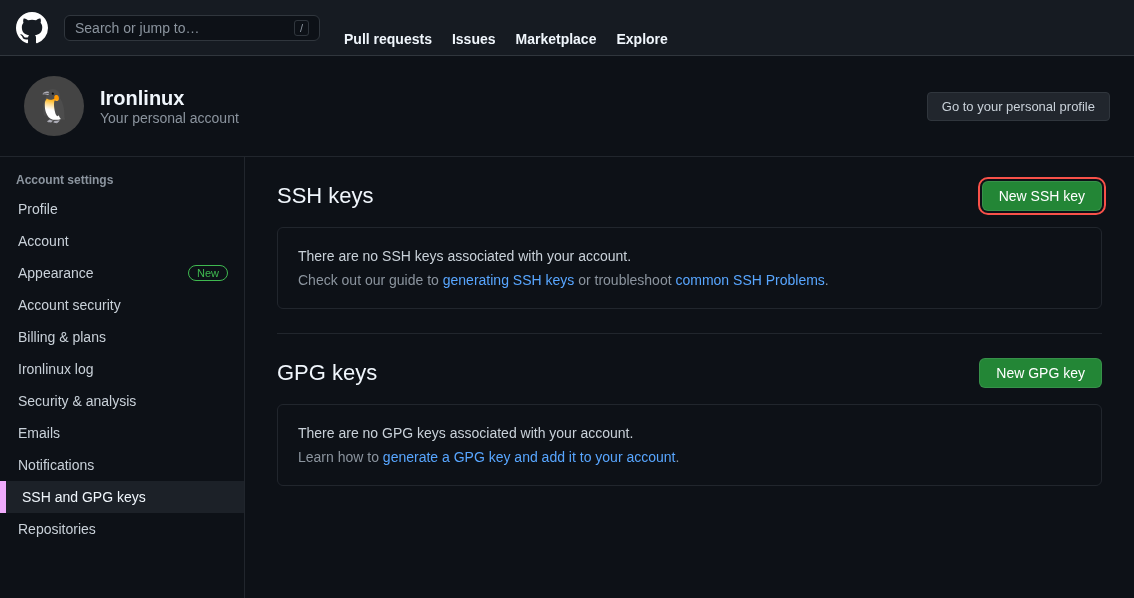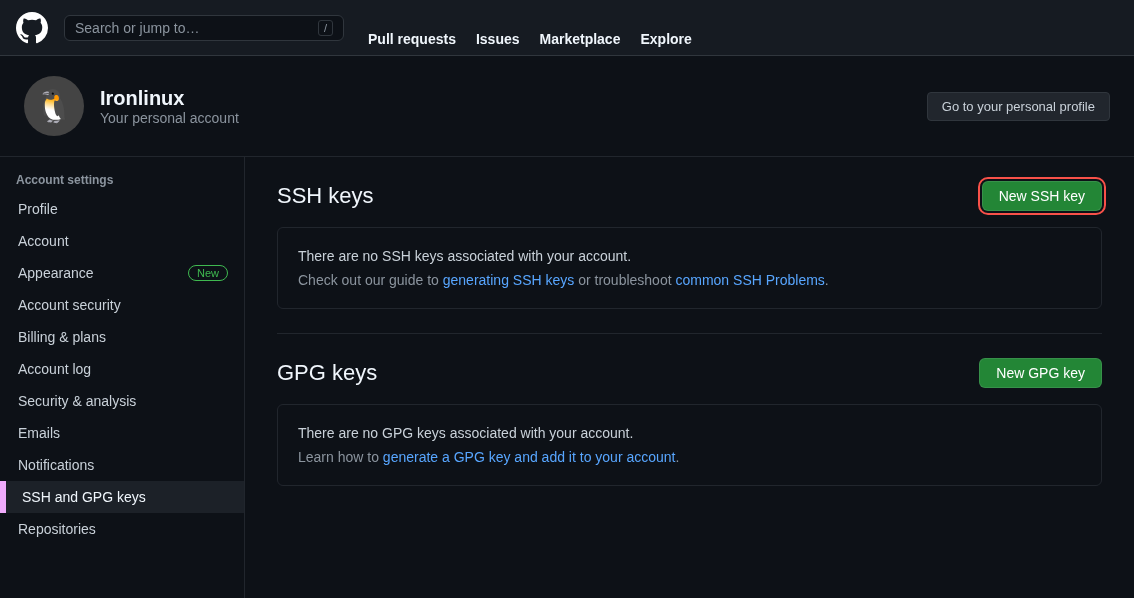--- a/index.html
+++ b/index.html
@@ -30,21 +30,21 @@
       flex-shrink: 0;
     }
     .search-bar {
       display: flex;
       align-items: center;
       background: #0d1117;
       border: 1px solid #30363d;
       border-radius: 6px;
       padding: 4px 10px;
       gap: 8px;
-      width: 280px;
+      width: 256px;
       color: #8b949e;
       font-size: 14px;
     }
     .search-bar .slash-badge {
       border: 1px solid #30363d;
       border-radius: 3px;
       padding: 1px 5px;
       font-size: 11px;
       color: #8b949e;
       margin-left: auto;
@@ -275,21 +275,21 @@
       <span>Appearance</span>
       <span class="badge-new">New</span>
     </a>
     <a class="sidebar-item">
       <span>Account security</span>
     </a>
     <a class="sidebar-item">
       <span>Billing &amp; plans</span>
     </a>
     <a class="sidebar-item">
-      <span>Account log</span>
+      <span>Ironlinux log</span>
     </a>
     <a class="sidebar-item">
       <span>Security &amp; analysis</span>
     </a>
     <a class="sidebar-item">
       <span>Emails</span>
     </a>
     <a class="sidebar-item">
       <span>Notifications</span>
     </a>

